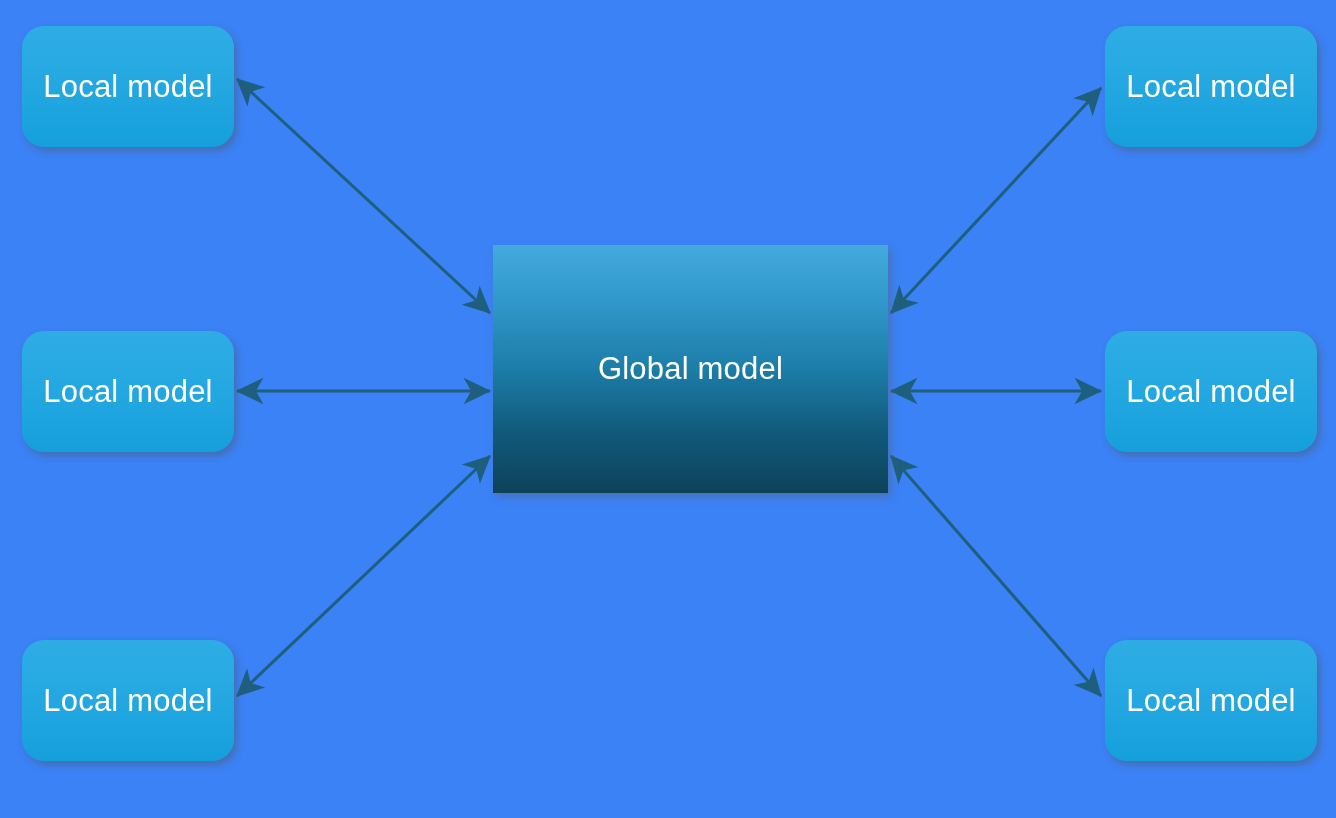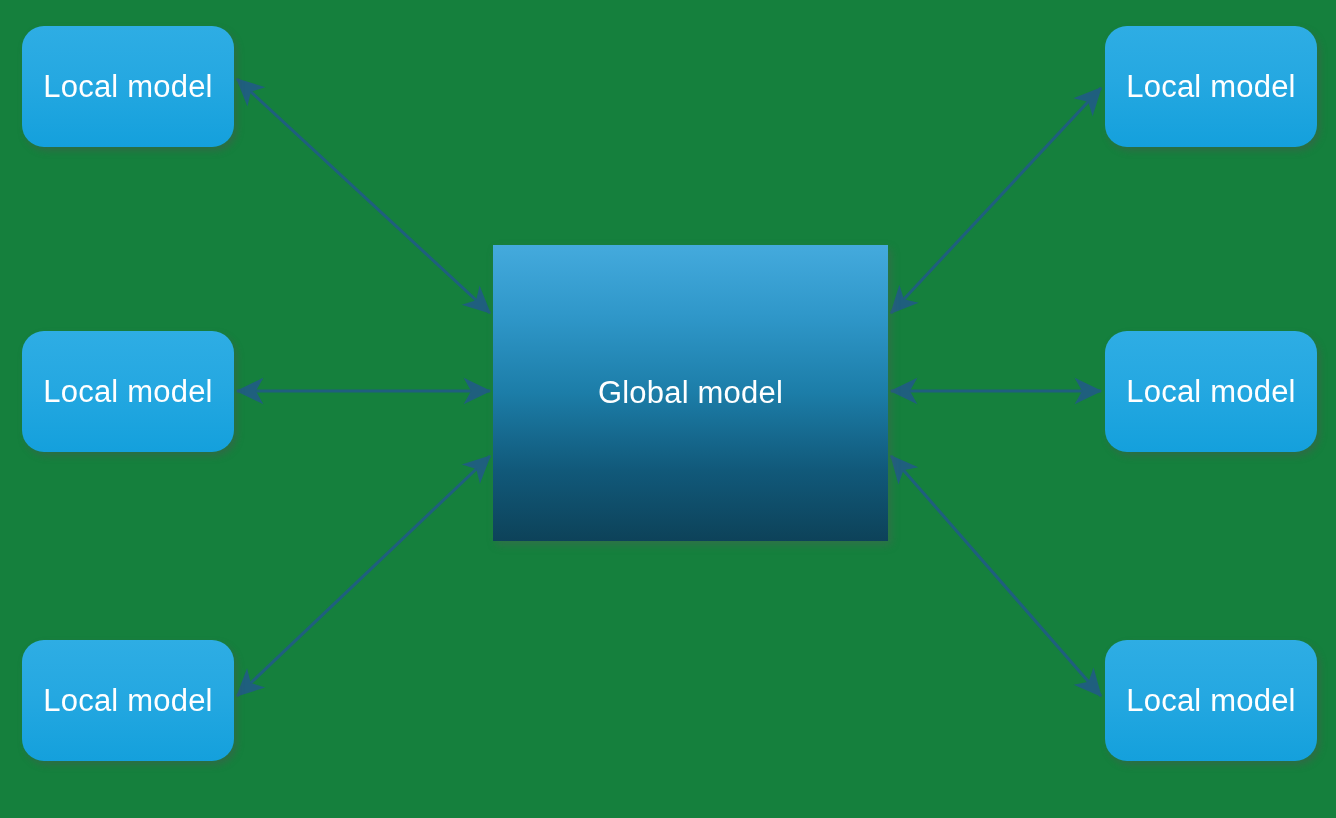--- a/index.html
+++ b/index.html
@@ -8,21 +8,21 @@
     padding: 0;
     background: #ffffff;
   }
   body {
     font-family: "Liberation Sans", sans-serif;
   }
   #canvas {
     position: relative;
     width: 1336px;
     height: 818px;
-    background: #15803d;
+    background: #3b82f6;
     overflow: hidden;
   }
   #arrow-layer {
     position: absolute;
     left: 0;
     top: 0;
     width: 1336px;
     height: 818px;
     pointer-events: none;
   }
@@ -44,21 +44,21 @@
     font-size: 31px;
     letter-spacing: 0.2px;
   }
   .local-node .node-label {
     white-space: nowrap;
   }
   .global-node {
     left: 493px;
     top: 245px;
     width: 395px;
-    height: 296px;
+    height: 248px;
     border-radius: 0;
     background: linear-gradient(180deg, #44AADD 0%, #2F97C9 24%, #1C7DA8 50%, #11597A 76%, #0D4259 100%);
     box-shadow: 3px 4px 8px rgba(90, 90, 90, 0.40);
     font-size: 31px;
     letter-spacing: 0.2px;
   }
   
   .pos-lt { left: 22px;   top: 26px;  }
   .pos-lm { left: 22px;   top: 331px; }
   .pos-lb { left: 22px;   top: 640px; }

